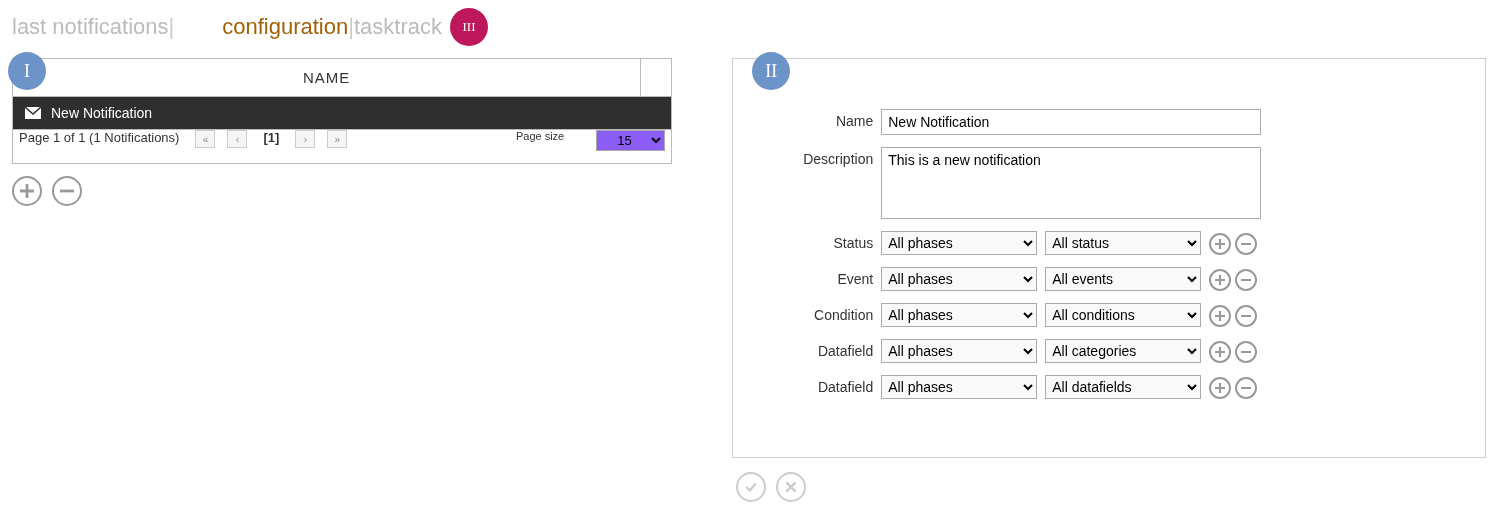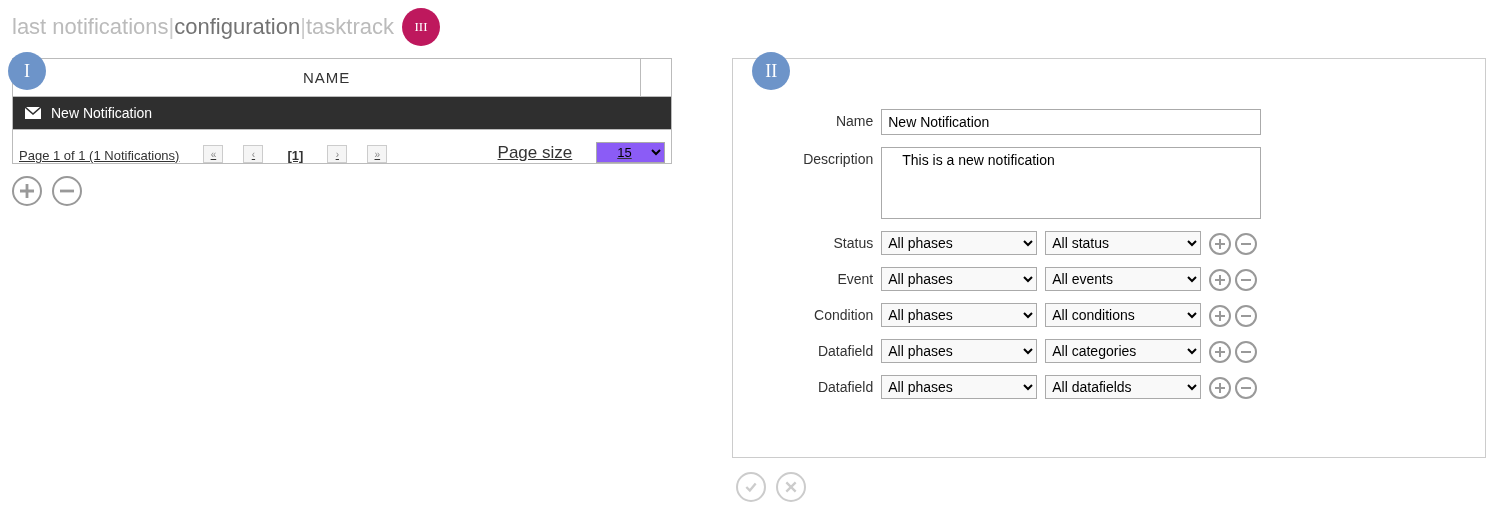--- a/index.html
+++ b/index.html
@@ -12,21 +12,21 @@
     padding: 8px 12px;
   }
   .tabs {
     display: flex;
     align-items: center;
     font-size: 22px;
     color: #bbb;
     margin-bottom: 12px;
   }
   .tabs .tab { cursor: pointer; }
-  .tabs .tab.active { color: #737373; }
+  .tabs .tab.active { color: #a16207; margin-left: 48px; }
   .tabs .sep { color: #ccc; }
   .badge-circle {
     display: inline-flex;
     align-items: center;
     justify-content: center;
     width: 38px; height: 38px;
     border-radius: 50%;
     background: #be185d;
     color: #fff;
     font-family: Georgia, serif;
@@ -87,43 +87,42 @@
     height: 32px;
     display: flex;
     align-items: center;
     gap: 10px;
     padding: 0 12px;
     font-size: 14px;
   }
   .row-selected svg { flex-shrink: 0; }
   .pager {
     display: flex;
-    align-items: flex-end;
+    align-items: flex-start;
     height: 34px;
     padding: 0 6px;
-    gap: 20px;
+    gap: 12px;
     font-size: 13px;
     border-top: 1px solid #bbb;
-    text-decoration: underline;
   }
   .pager .pinfo { margin-right: 4px; }
   .pager .pbtn {
     border: 1px solid #ccc;
     background: #f5f5f5;
     width: 20px; height: 18px;
     display: inline-flex;
     align-items: center;
     justify-content: center;
     font-size: 10px;
     color: #888;
     cursor: pointer;
   }
   .pager .pnum { font-weight: bold; padding: 0 4px; }
   .pager .spacer { flex: 1; }
-  .pager .psize-label { font-size: 17px; margin-right: 4px; }
+  .pager .psize-label { font-size: 11px; margin-right: 20px; }
   .pager select {
     border: 1px solid #aaa;
     font-size: 13px;
     padding: 1px 16px;
     background: #8b5cf6;
   }
 
   .round-btn {
     width: 30px; height: 30px;
     border: 2px solid #999;
@@ -165,21 +164,21 @@
   .form-row input[type=text] {
     width: 380px;
     padding: 4px 6px;
     border: 1px solid #aaa;
     font-size: 14px;
     font-family: inherit;
   }
   .form-row textarea {
     width: 380px;
     height: 72px;
-    padding: 4px 20px;
+    padding: 4px 6px;
     border: 1px solid #aaa;
     font-size: 14px;
     font-family: inherit;
     resize: none;
   }
   .form-row .sel {
     width: 156px;
     border: 1px solid #aaa;
     font-size: 14px;
     padding: 2px 2px;

